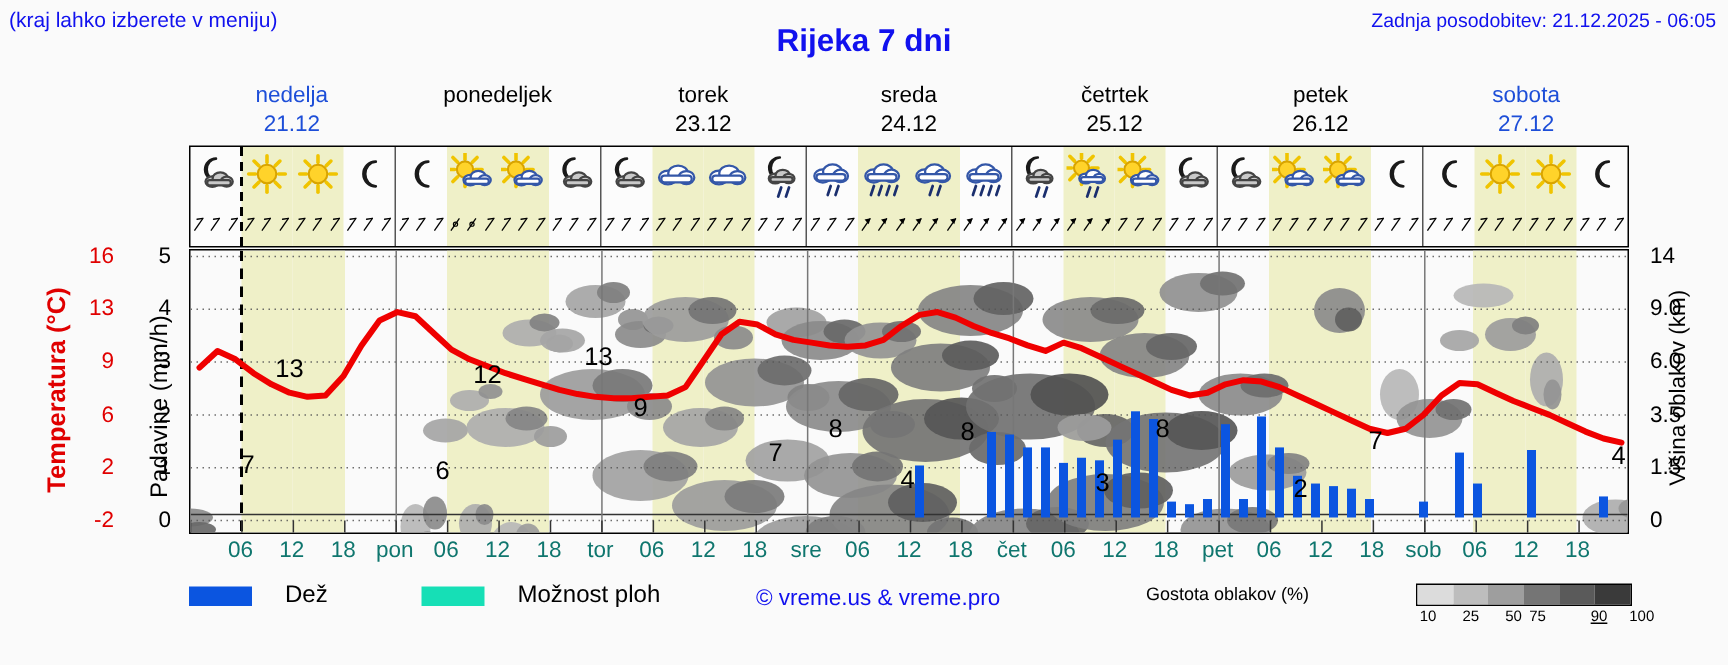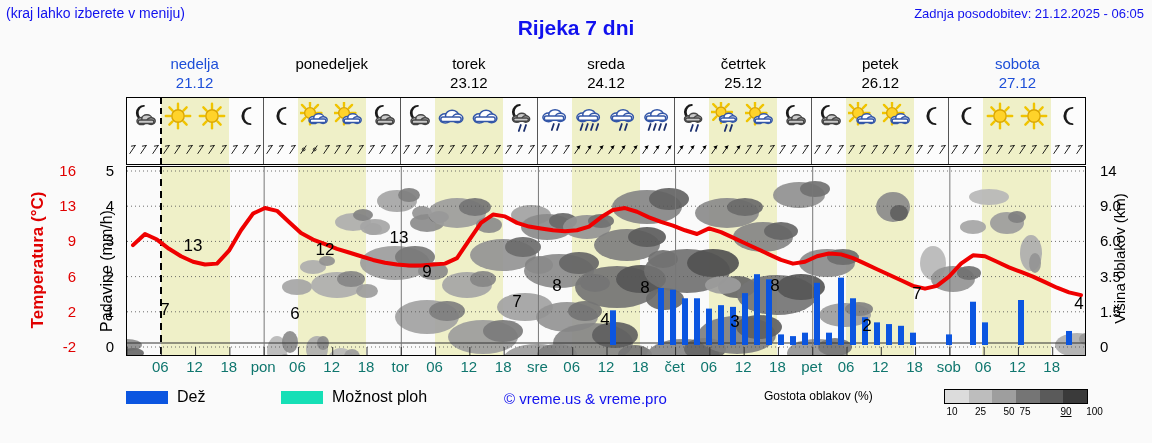--- a/index.html
+++ b/index.html
@@ -137,21 +137,21 @@
     color: #0f766e;
     transform: translateX(-50%);
     white-space: nowrap;
   }
 
   
   #legend {
     left: 126px; top: 386px;
     width: 1020px; height: 36px;
   }
-  .lg-item { position: absolute; display: flex; align-items: center; gap: 9px; }
+  .lg-item { position: absolute; display: flex; align-items: center; gap: 22px; }
   .lg-swatch { width: 42px; height: 13px; display: block; }
   .lg-text { font-size: 16px; color: #000; }
   #copyright {
     left: 378px; top: 4px;
     font-size: 15px; color: #1111ee;
   }
   #cloud-legend-title {
     left: 638px; top: 3px;
     font-size: 12px; color: #000;
   }

